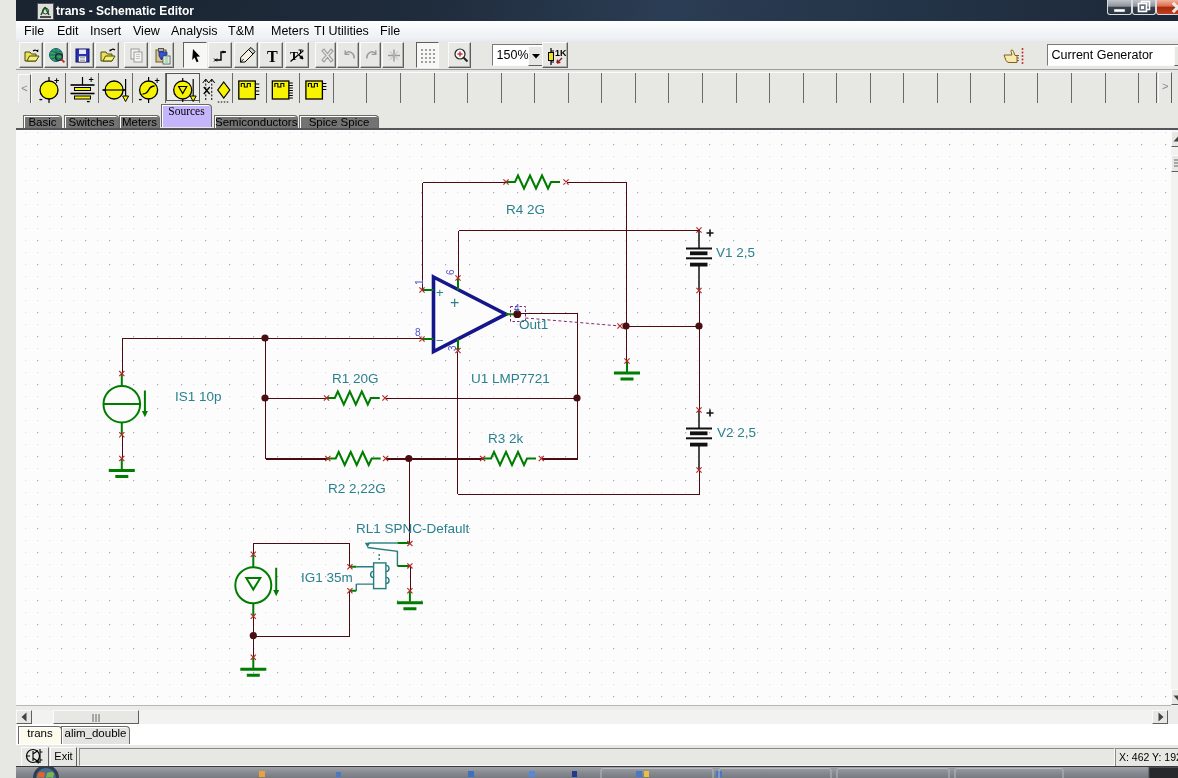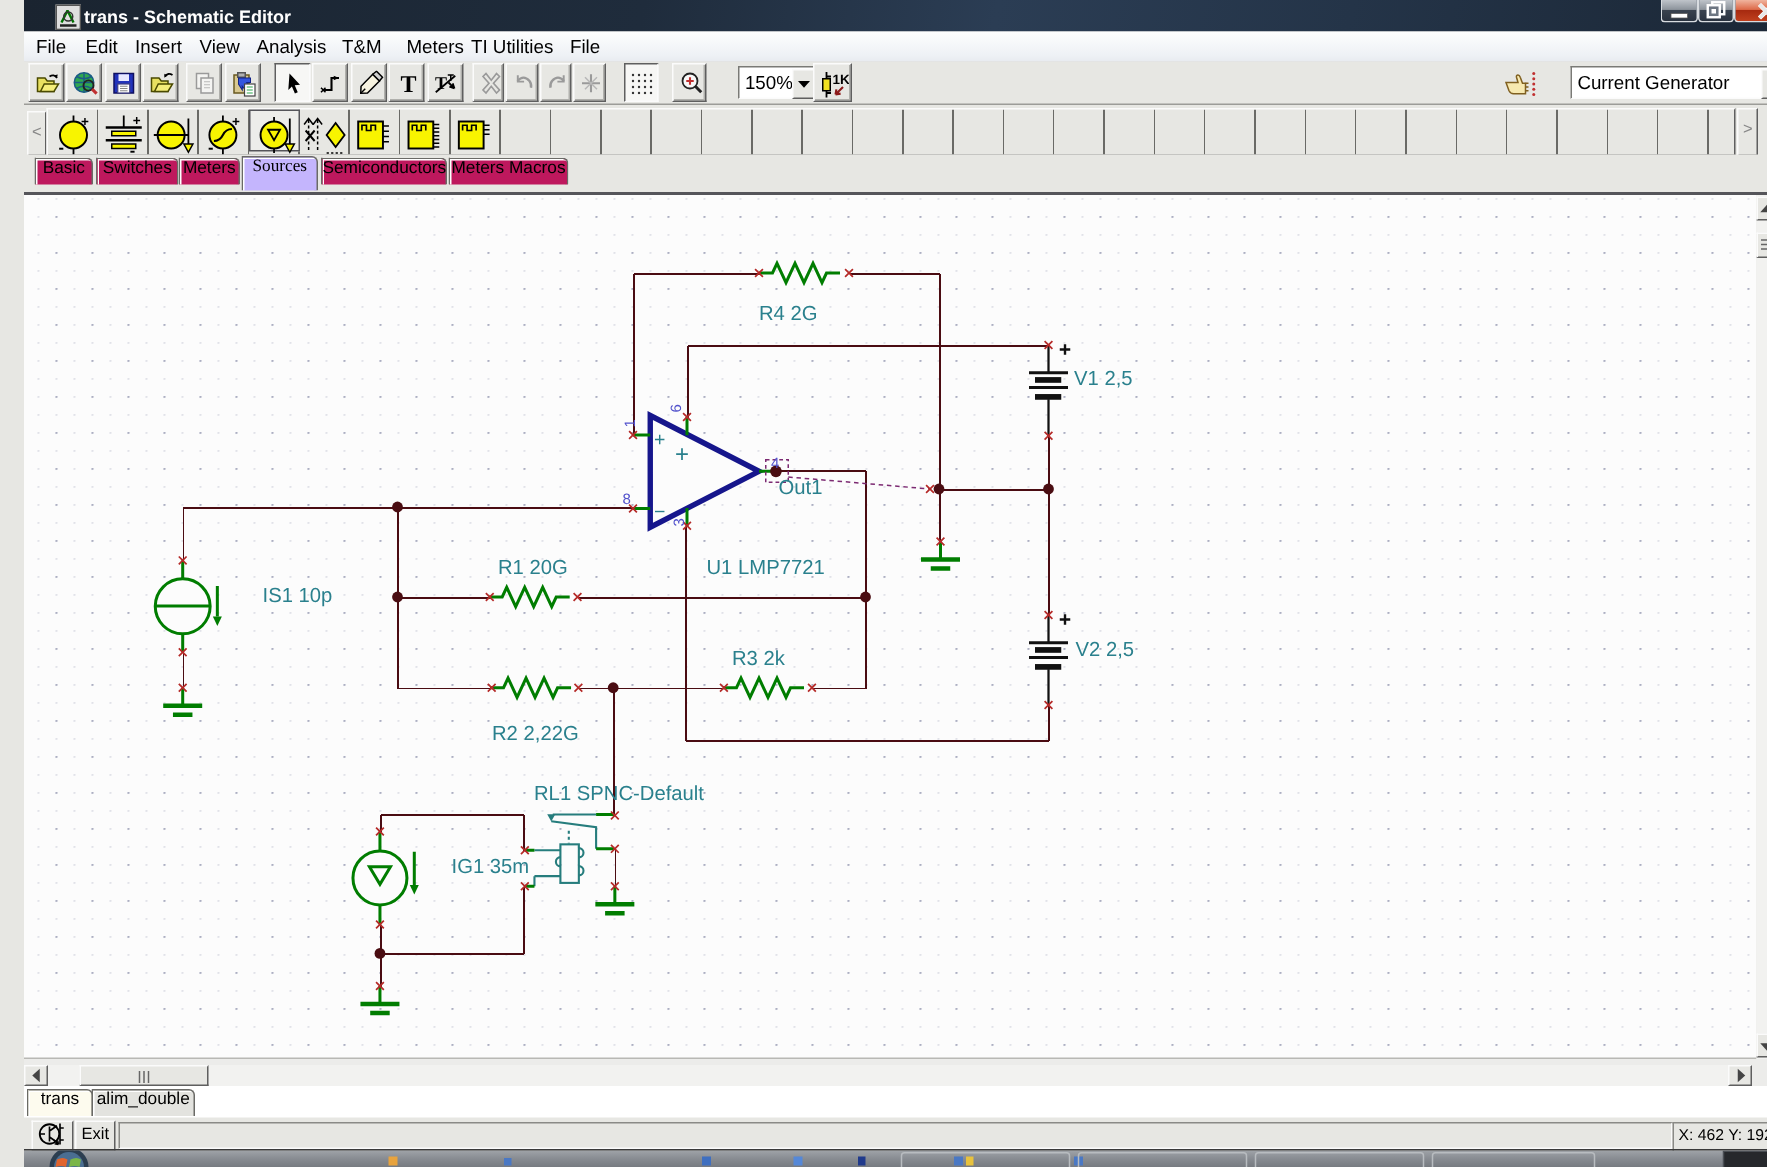--- a/index.html
+++ b/index.html
@@ -33,21 +33,21 @@
   #tb2{left:0;top:69px;width:1169px;height:34px;background:#e7e7e3;border-top:1px solid #9c9c98;}
   #palette{position:absolute;left:15px;top:2px;width:1124px;height:30px;background:#e7e7e3;
     border:1px solid;border-color:#fbfbfb #5f5f5f #5f5f5f #fbfbfb;
     background-image:repeating-linear-gradient(90deg,transparent 0,transparent 32.55px,#6a6a66 32.55px,#6a6a66 33.55px);}
   #lscroll{position:absolute;left:2px;top:4px;width:11px;height:28px;background:#e7e7e3;
     border:1px solid;border-color:#fbfbfb #5f5f5f #5f5f5f #fbfbfb;color:#888;font-size:11px;text-align:center;line-height:26px;}
   #rscroll{position:absolute;left:1142px;top:2px;width:12px;height:30px;background:#e7e7e3;
     border:1px solid;border-color:#fbfbfb #5f5f5f #5f5f5f #fbfbfb;}
   
   #ctabs{left:0;top:103px;width:1169px;height:25px;background:#e7e7e3;}
-  .ctab{position:absolute;top:2px;height:17px;background:#be185d;border:1px solid #6a6a66;border-bottom:none;
+  .ctab{position:absolute;top:12px;height:17px;background:#737373;border:1px solid #6a6a66;border-bottom:none;
     border-radius:0 4px 0 0;font-size:11.5px;text-align:center;color:#000;box-shadow:inset 1px 1px 0 #fff;}
   .ctab.active{top:1px;height:22px;background:#c4b5fd;z-index:3;font-family:Liberation Serif, serif;}
   #ctabline{left:0;top:128px;width:1169px;height:2px;background:#55555a;}
   
   #canvas{left:0;top:130px;width:1155px;height:575px;border-bottom:1px solid #b8b8b4;background:#fcfcfc;
     background-image:
       radial-gradient(circle at 0.5px 0.5px, rgba(90,95,135,0.40) 0.5px, transparent 1.2px),
       radial-gradient(circle at 0.5px 0.5px, rgba(90,95,135,0.17) 0.5px, transparent 1.2px);
     background-size:24px 24px,12px 12px;
     background-position:21px 14px,9px 2px;}
@@ -363,21 +363,21 @@
   <div id="rscroll">
       <span style="position:absolute;left:3px;top:7px;font-size:11px;color:#888">&gt;</span>
     </div>
 </div>
 <div class="abs" id="ctabs">
   <div class="ctab" style="left:7px;width:37px">Basic</div>
   <div class="ctab" style="left:48px;width:53px">Switches</div>
   <div class="ctab" style="left:103px;width:39px">Meters</div>
   <div class="ctab active" style="left:145px;width:49px">Sources</div>
   <div class="ctab" style="left:198px;width:82px">Semiconductors</div>
-  <div class="ctab" style="left:283px;width:78px">Meters Macros</div>
+  <div class="ctab" style="left:283px;width:78px">Spice Spice</div>
 </div>
 <div class="abs" id="ctabline"></div>
 <div class="abs" id="canvas">
 <svg width="1155" height="576" viewBox="0 130 1155 576">
 
   <g stroke="#4a0c12" stroke-width="1.1" shape-rendering="crispEdges" fill="none">
     <path d="M406.5,182.5 H490.5 M550.5,182.5 H610.5 M406.5,182.5 V290.5 M610.5,182.5 V326.5
              M442.5,230.5 H683.5 M442.5,230.5 V278.5
              M106.3,338.5 H406.5 M106.3,338.5 V374.1
              M249.5,338.5 V459

